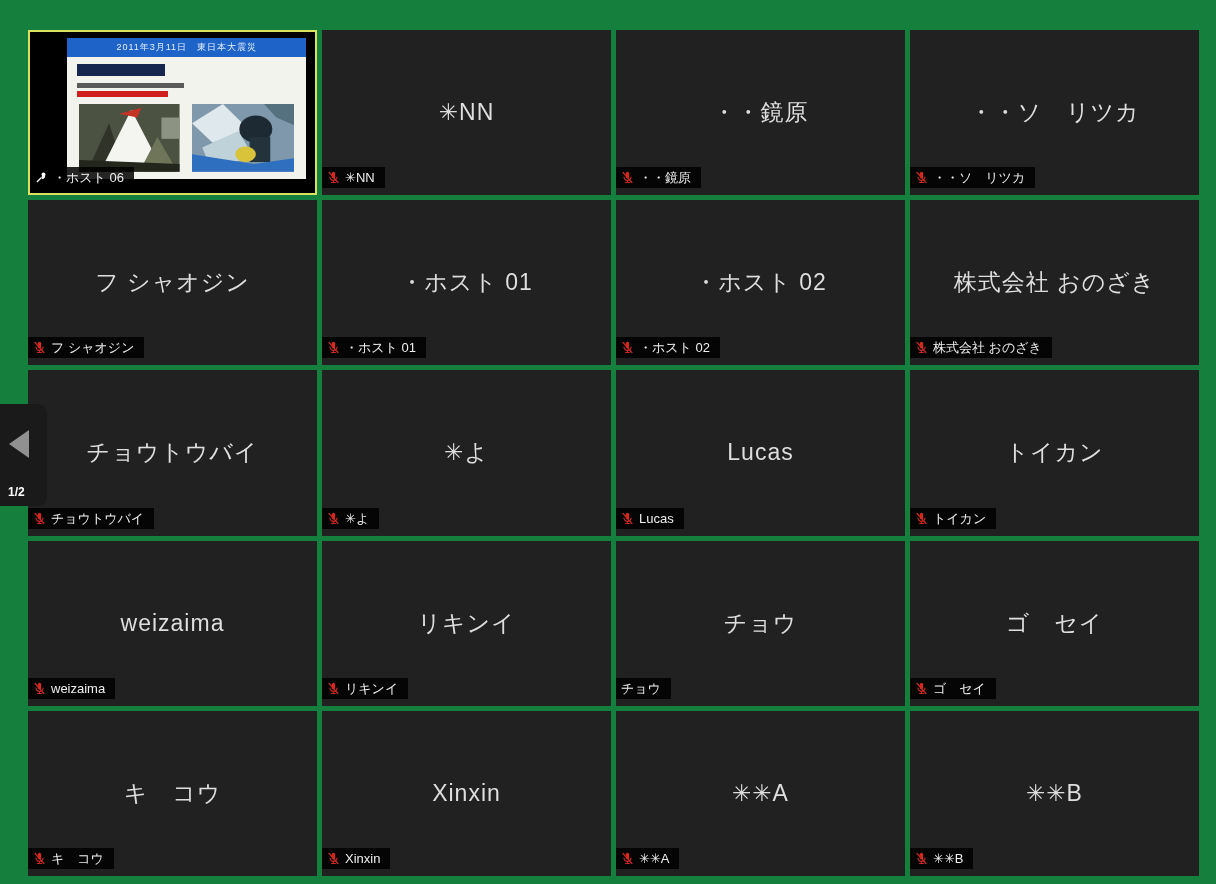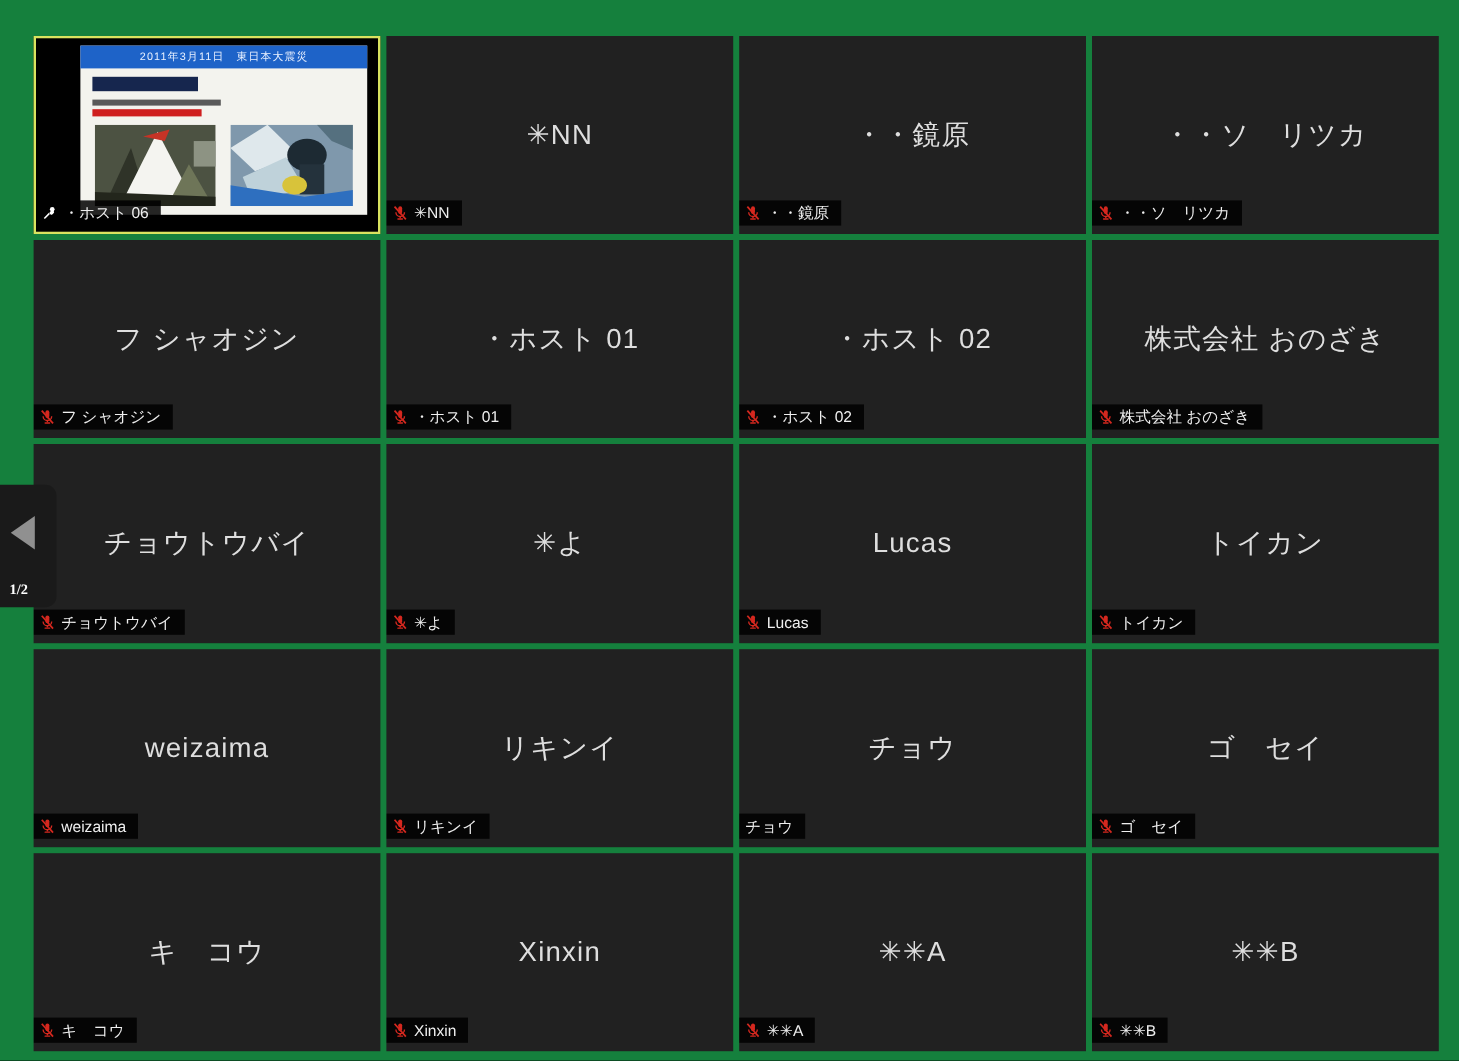--- a/index.html
+++ b/index.html
@@ -25,21 +25,21 @@
   .slide-navybar{position:absolute;left:4%;top:19%;width:37%;height:8%;background:#16264e;}
   .sl-line{position:absolute;height:4%;}
   .sl-line.dark{top:32%;left:4%;width:45%;background:#5a5a5a;}
   .sl-line.red{top:38%;left:4%;width:38%;background:#cf1f1f;}
   .photo{position:absolute;top:47%;height:48%;}
   .photo.left{left:5%;width:42%;}
   .photo.right{left:52%;width:43%;}
   .photo svg{width:100%;height:100%;display:block;}
   
   .pager{position:absolute;left:0;top:404px;width:47px;height:102px;background:#1a1a1a;
-         border-radius:0 9px 9px 0;z-index:6;cursor:pointer;font-family:Liberation Serif, serif;}
+         border-radius:0 9px 9px 0;z-index:6;cursor:pointer;}
   .pager-arrow{position:absolute;left:9px;top:26px;width:0;height:0;
                border-top:14px solid transparent;border-bottom:14px solid transparent;
                border-right:20px solid #909090;}
   .pager-label{position:absolute;left:8px;bottom:7px;color:#fff;font-size:12px;font-weight:bold;}
 </style>
 </head>
 <body>
 
 <div class="stage">
 

